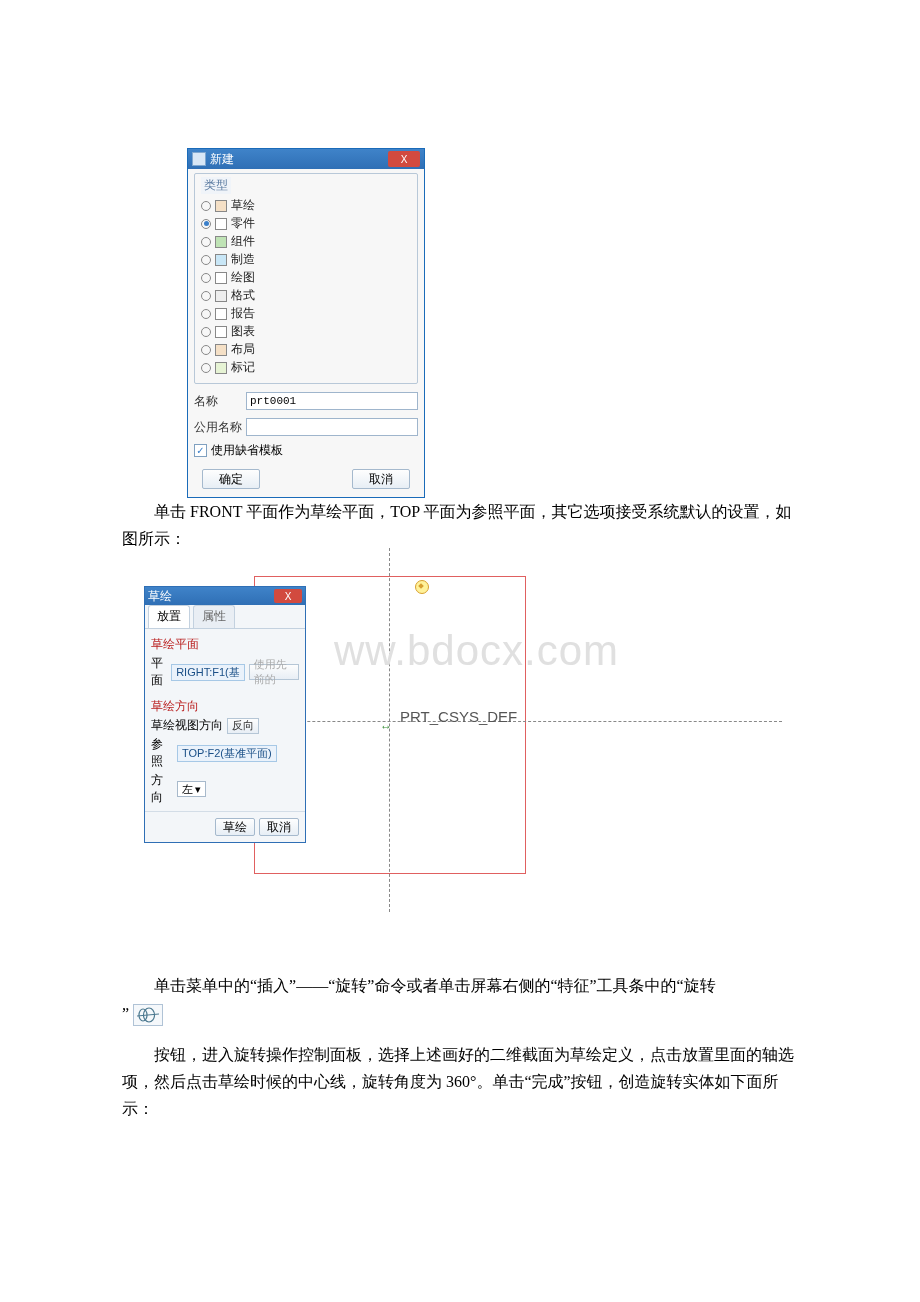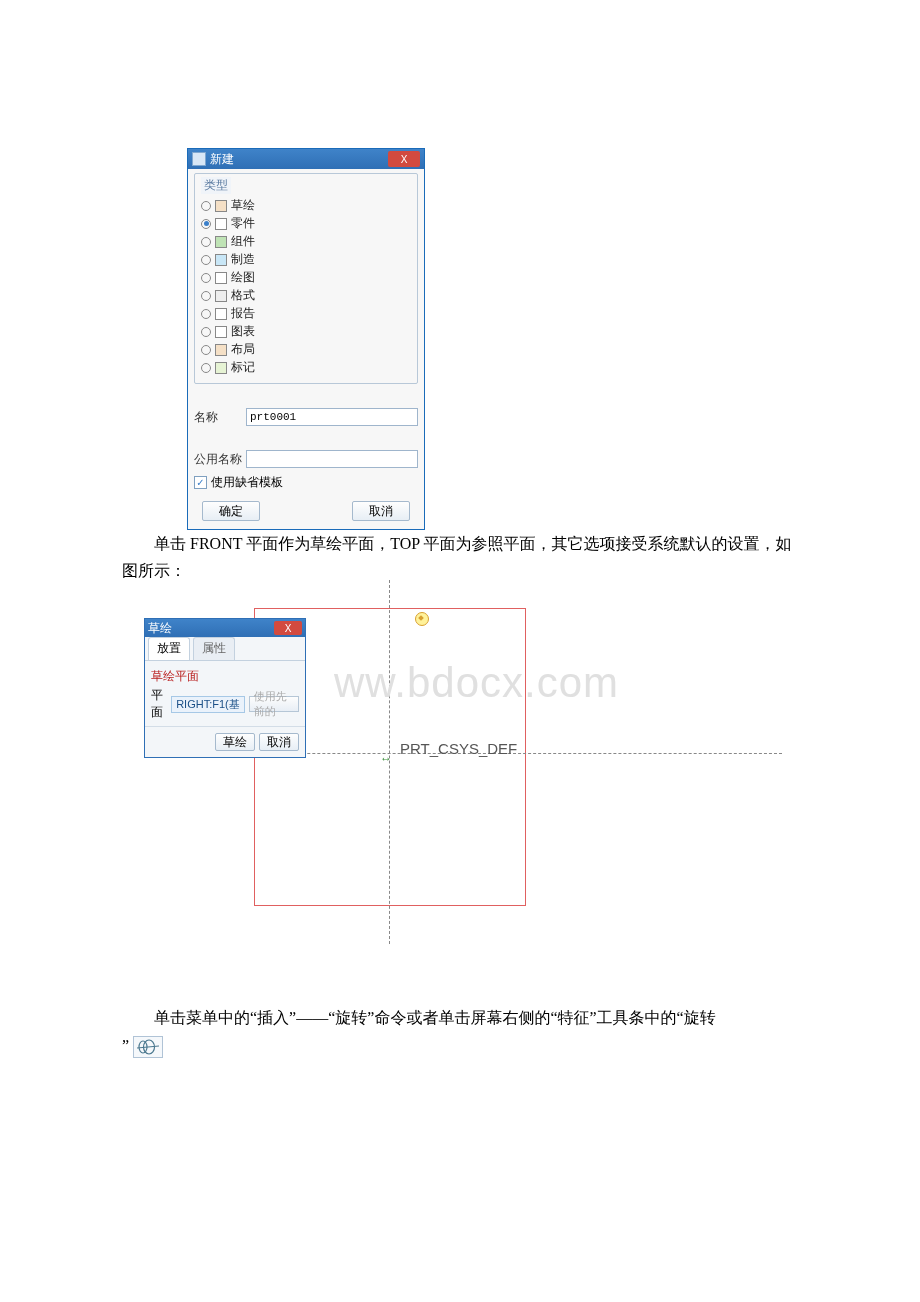--- a/index.html
+++ b/index.html
@@ -81,21 +81,21 @@
   .mi-asm    { background:#bfe3b5; }
   .mi-mfg    { background:#c8e6f6; }
   .mi-drw    { background:#fff; }
   .mi-fmt    { background:#eee; }
   .mi-rpt    { background:#fff; }
   .mi-chart  { background:#fff; }
   .mi-lay    { background:#f5e0c6; }
   .mi-mrk    { background:#e6f3d4; }
   .disabled-txt { color:#bbb; }
 
-  .name-row { display:flex; align-items:center; margin-top:24px; gap:4px; }
+  .name-row { display:flex; align-items:center; margin-top:8px; gap:4px; }
   .name-row .lbl { width:48px; color:#333; }
   .name-row input {
     flex:1; height:16px; border:1px solid #9fb5cc;
     font-size:11px; padding:0 3px; background:#fff;
     font-family:"Courier New",monospace;
   }
 
   .chk-row { display:flex; align-items:center; gap:4px; margin-top:6px; }
   .chk { width:11px; height:11px; border:1px solid #7fa0c0; background:#fff;
          display:inline-flex; align-items:center; justify-content:center;
@@ -340,20 +340,38 @@
       <div class="tabs">
         <div class="tab">放置</div>
         <div class="tab inactive">属性</div>
       </div>
       <div class="sec">
         <div class="sec-title">草绘平面</div>
         <div class="inline-row">
           <span class="k">平面</span>
           <span class="chip">RIGHT:F1(基</span>
           <span class="smallbtn">使用先前的</span>
+        </div>
+      </div>
+      <div class="sec">
+        <div class="sec-title">草绘方向</div>
+        <div class="inline-row">
+          <span>草绘视图方向</span>
+          <span class="smallbtn enabled">反向</span>
+        </div>
+        <div class="inline-row">
+          <span class="k">参照</span>
+          <span class="chip">TOP:F2(基准平面)</span>
+        </div>
+        <div class="inline-row">
+          <span class="k">方向</span>
+          <span class="sel">
+            <span>左</span>
+            <span>▾</span>
+          </span>
         </div>
       </div>
       <div class="btnrow">
         <div class="winbtn">草绘</div>
         <div class="winbtn">取消</div>
       </div>
     </div>
   </div>
 
   <div class="gap"></div>
@@ -371,14 +389,15 @@
           <ellipse cx="6" cy="8" rx="4" ry="6" fill="none" stroke="#4b788f" stroke-width="1.2"></ellipse>
           <ellipse cx="12" cy="8" rx="5.5" ry="7" fill="none" stroke="#4b788f" stroke-width="1.2"></ellipse>
           <line x1="0" y1="9" x2="22" y2="7" stroke="#4b788f" stroke-width="1"></line>
         </svg>
       </span>
     </span>
   </div>
 
   <div class="gap" style="height:14px"></div>
 
+  <div class="para">按钮，进入旋转操作控制面板，选择上述画好的二维截面为草绘定义，点击放置里面的轴选项，然后点击草绘时候的中心线，旋转角度为 360°。单击“完成”按钮，创造旋转实体如下面所示：</div>
 
 </div>
 
 </body></html>

